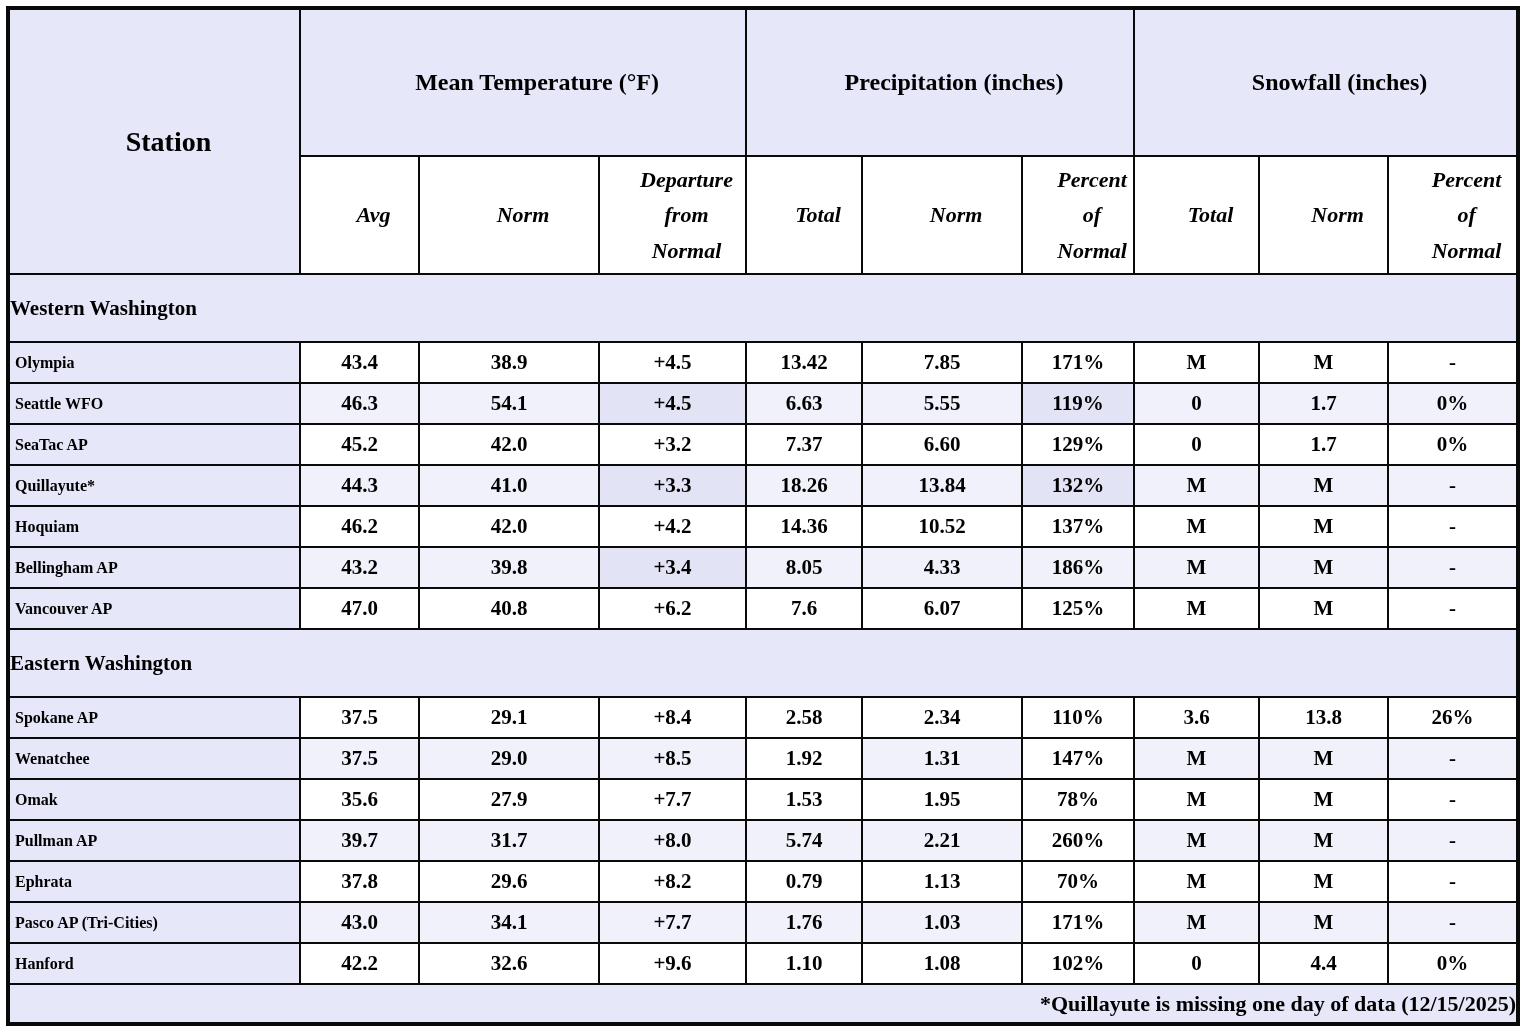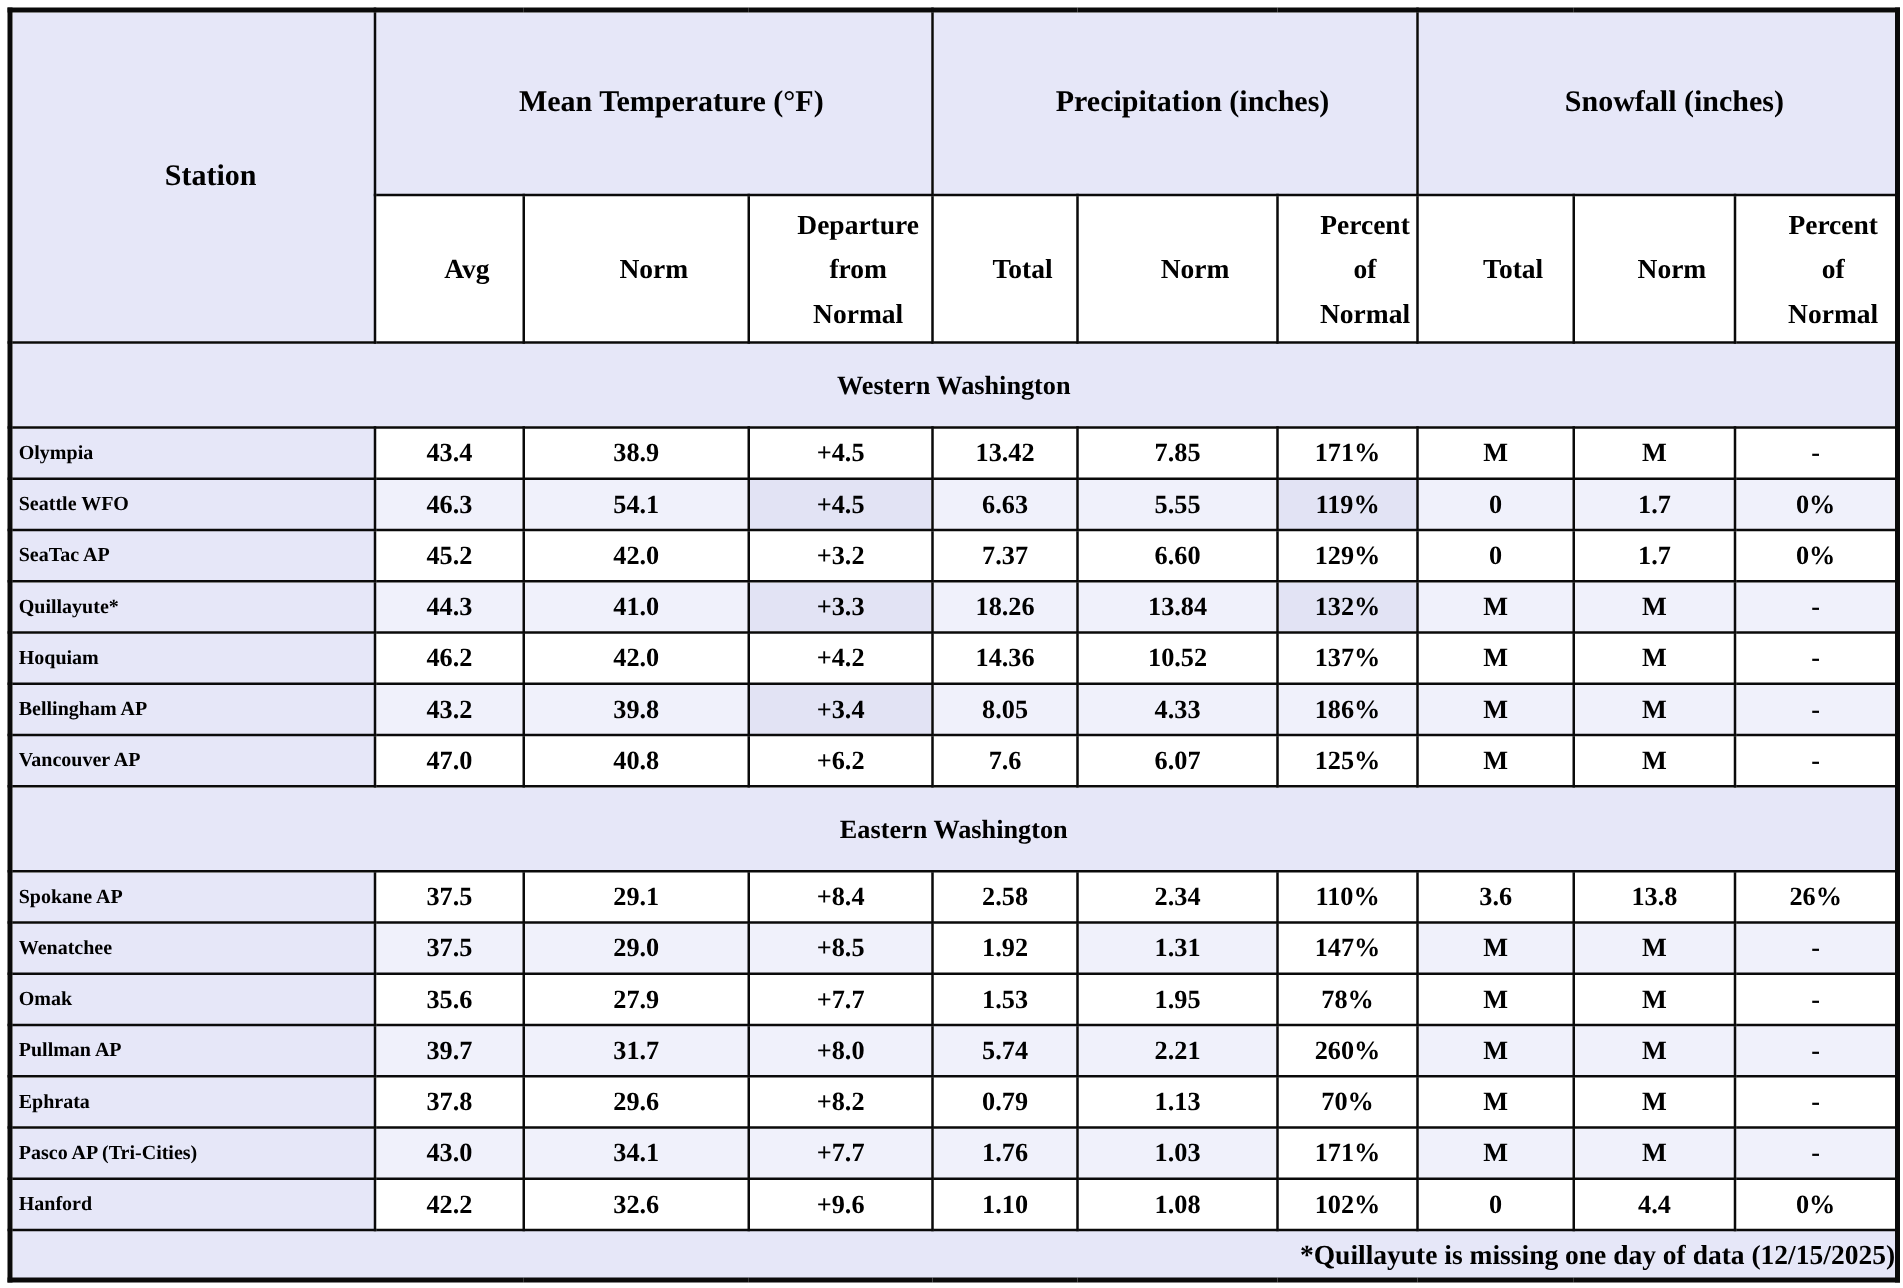--- a/index.html
+++ b/index.html
@@ -29,28 +29,29 @@
     overflow:hidden;
   }
   thead tr.groups{height:148px;}
   thead tr.subs{height:118px;}
   thead th{background:var(--band);font-size:24px;text-align:center;vertical-align:middle;padding-left:28px;}
   thead tr.subs th{
     background:#ffffff;
     font-size:22px;
     white-space:pre-line;
     line-height:1.6;
-  }
-  th.station-h{background:var(--band);font-size:24px;}
+    font-style:italic;
+  }
+  th.station-h{background:var(--band);font-size:28px;}
   tbody tr{height:41px;}
   tbody tr.section-row{height:68px;}
   tbody tr.foot-row{height:40px;}
   td.section-title{
     background:var(--band);
-    text-align:center;
+    text-align:left;
     font-size:21px;
     vertical-align:middle;
   }
   td.st{
     background:var(--band);
     text-align:left;
     font-size:16px;
     padding-left:5px;
     vertical-align:middle;
   }

